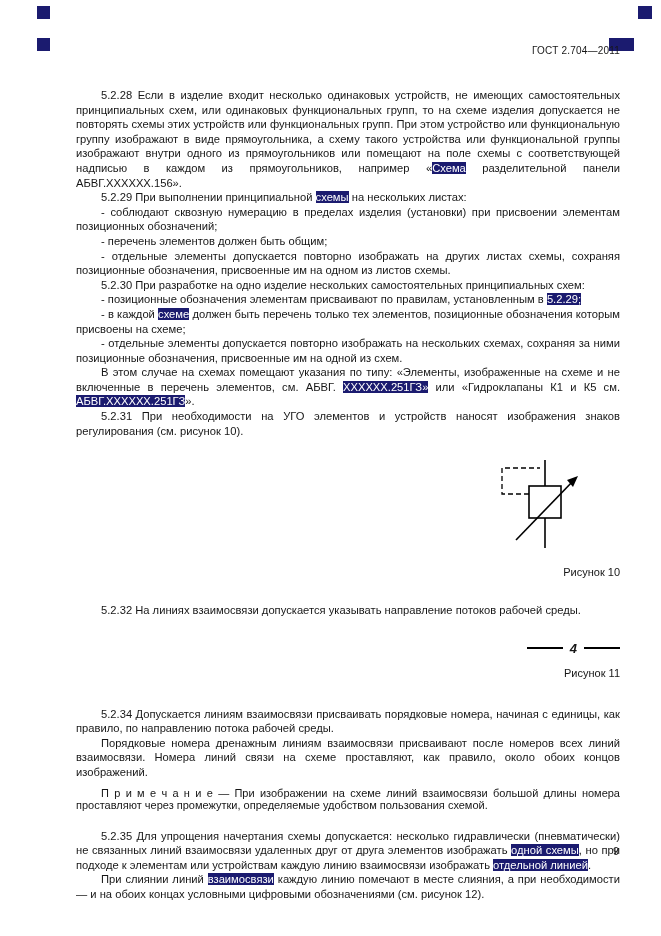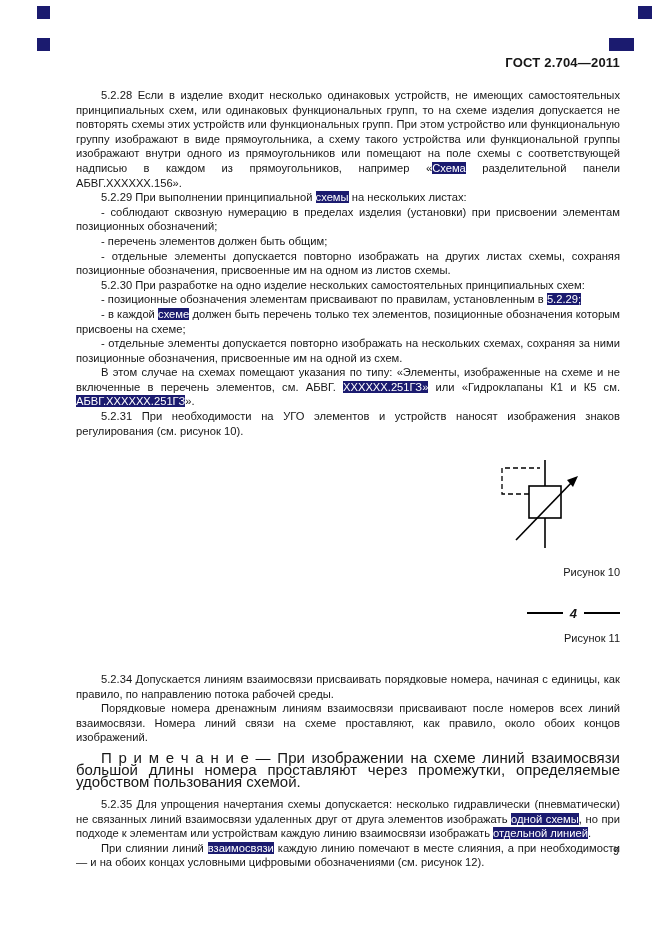--- a/index.html
+++ b/index.html
@@ -12,30 +12,30 @@
   .page { position:absolute; inset:0; background:#fff; }
 
   
   .mark { position:absolute; background:var(--hl); }
   .m1 { left:37px;  top:6px;  width:13px; height:13px; }
   .m2 { left:638px; top:6px;  width:14px; height:13px; }
   .m3 { left:37px;  top:38px; width:13px; height:13px; }
   .m4 { left:609px; top:38px; width:25px; height:13px; }
 
   .gost-header {
-    position:absolute; top:55px; right:41px;
-    font-size:13px; font-weight:bold; letter-spacing:.2px;
+    position:absolute; top:45px; right:41px;
+    font-size:10px; font-weight:normal; letter-spacing:.2px;
   }
 
   .content {
     position:absolute; top:88px; left:76px; width:544px;
     font-size:11.2px; line-height:14.6px; text-align:justify;
   }
   p.para { margin:0; text-indent:25px; }
-  p.para.small { font-size:15px; line-height:12px; margin:7px 0 9px; }
+  p.para.small { font-size:11px; line-height:12px; margin:7px 0 18px; }
   .hl { background:var(--hl); color:#ffffff; }
   .it { }
 
   .figure-block { text-align:right; text-indent:0; }
   .fig10-block { margin:18px 0 24px; }
   .fig11-block { margin:20px 0 26px; }
   .fig-caption { font-size:11px; margin-top:9px; }
 
   .fig11-line { display:inline-flex; align-items:center; gap:7px; height:18px; }
   .fig11-seg { display:inline-block; width:36px; height:0; border-top:2px solid #000; }
@@ -82,20 +82,21 @@
 
         <rect x="59" y="30" width="32" height="32" fill="#ffffff" stroke="#000" stroke-width="1.6"></rect>
 
         <line x1="46" y1="84" x2="104" y2="24" stroke="#000" stroke-width="1.6"></line>
         <polygon points="108,20 97,24 103,31" fill="#000"></polygon>
       </svg>
       <div class="fig-caption">Рисунок 10</div>
     </div>
 
     <div>
+        <p class="para"><span>5.2.32 На линиях взаимосвязи допускается указывать направление потоков рабочей среды.</span></p>
       </div>
 
     <div class="figure-block fig11-block">
       <span class="fig11-line">
         <span class="fig11-seg"></span>
         <span class="fig11-label">4</span>
         <span class="fig11-seg"></span>
       </span>
       <div class="fig-caption">Рисунок 11</div>
     </div>

